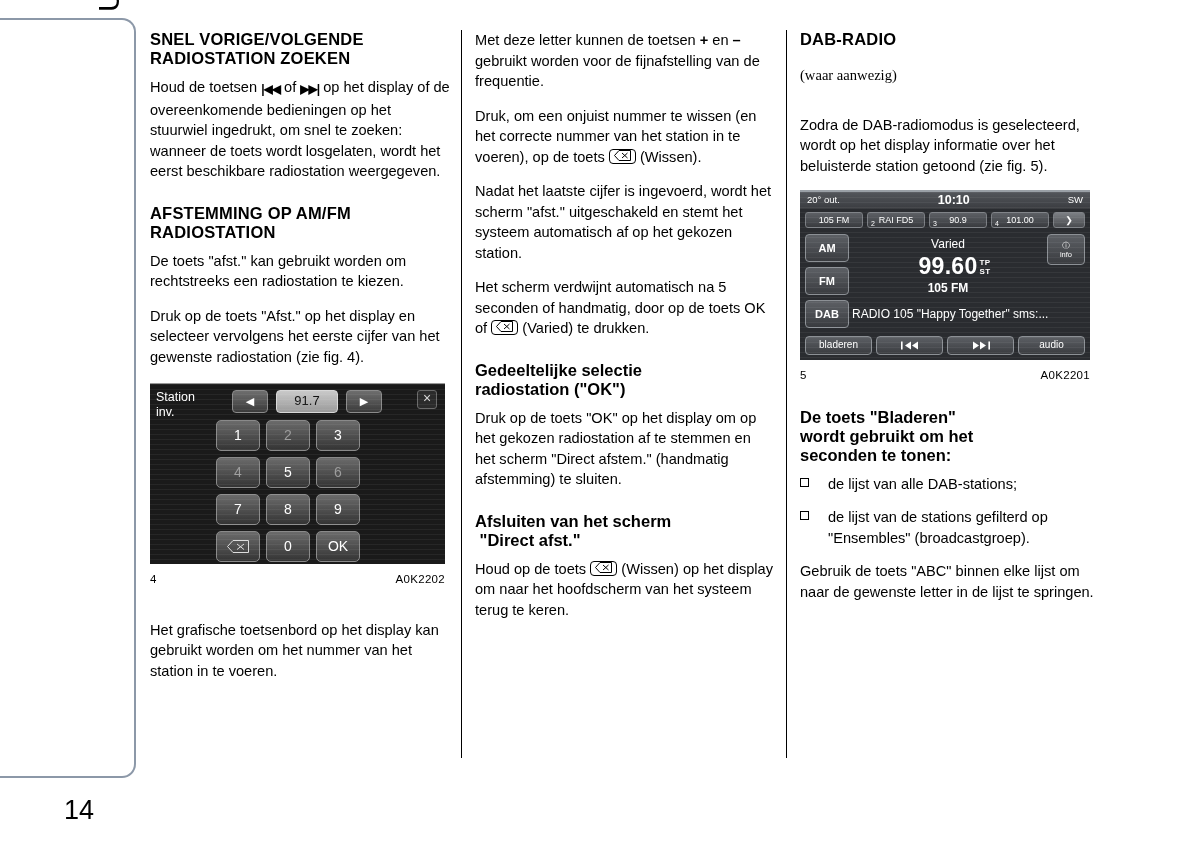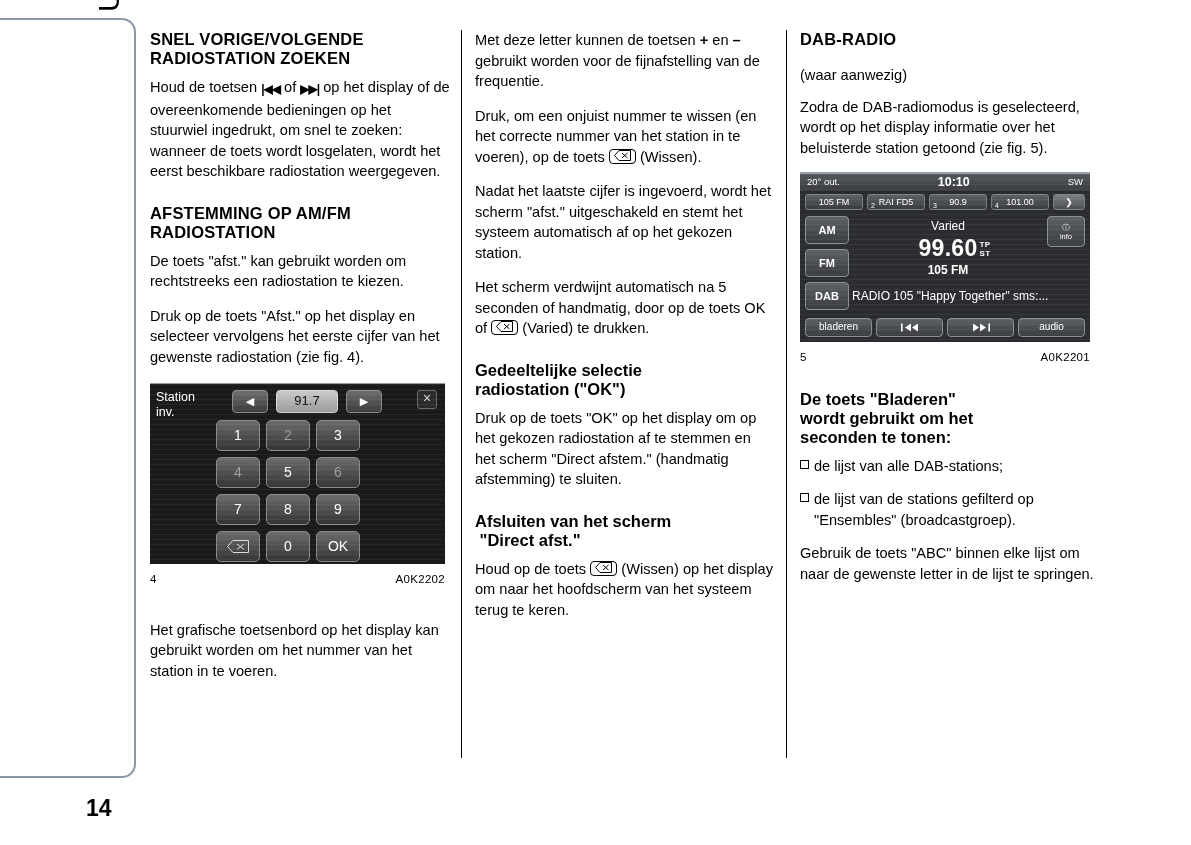--- a/index.html
+++ b/index.html
@@ -46,24 +46,24 @@
     width: 760px;
     text-align: left;
     font-size: 30px;
     letter-spacing: .4px;
     white-space: nowrap;
     padding-left: 8px;
     box-sizing: border-box;
   }
   .page-number {
     position: absolute;
-    left: 86px;
+    left: 64px;
     top: 795px;
-    font-size: 23px;
-    font-weight: bold;
+    font-size: 27px;
+    font-weight: normal;
   }
   
   .col {
     position: absolute;
     top: 30px;
     width: 300px;
     font-size: 14.6px;
     line-height: 20.5px;
   }
   #col1 { left: 150px; width: 300px; }
@@ -91,24 +91,24 @@
   h2.head.mt { margin-top: 22px; }
   h2.head2 {
     font-size: 16.5px;
     font-weight: bold;
     margin: 22px 0 9px 0;
     line-height: 19px;
   }
   p {
     margin: 0 0 14px 0;
   }
-  p.tight { margin-bottom: 11px; }
+  p.tight { margin-bottom: 29px; font-family: Liberation Serif, serif; }
   .bullet {
     margin: 0 0 13px 0;
-    padding-left: 14px;
+    padding-left: 28px;
     position: relative;
     line-height: 20.5px;
   }
   .bullet .box {
     position: absolute;
     left: 0;
     top: 4px;
     width: 9px;
     height: 9px;
     border: 1.3px solid #000;

